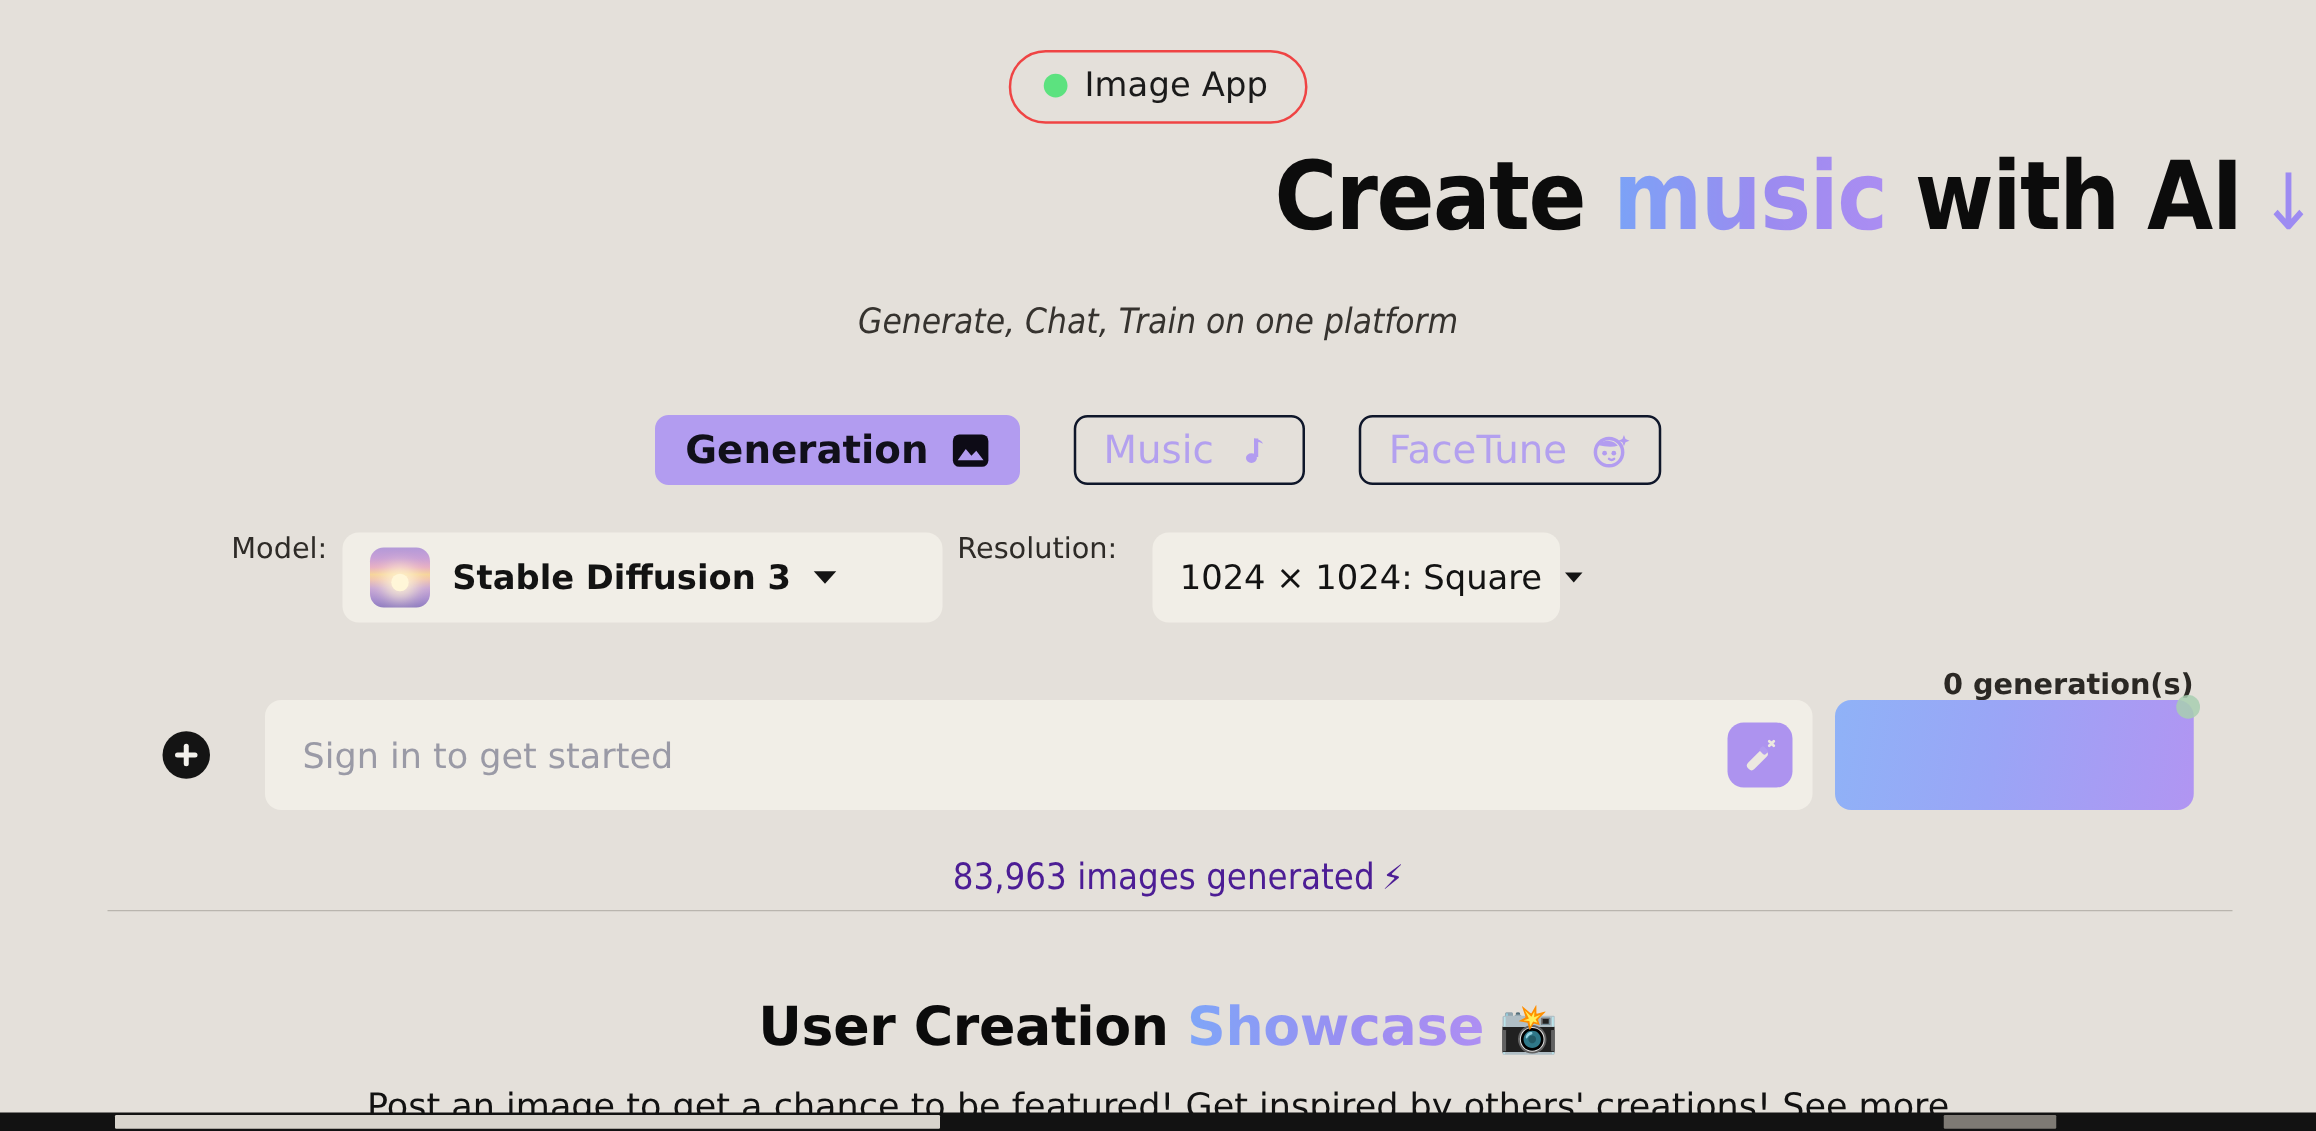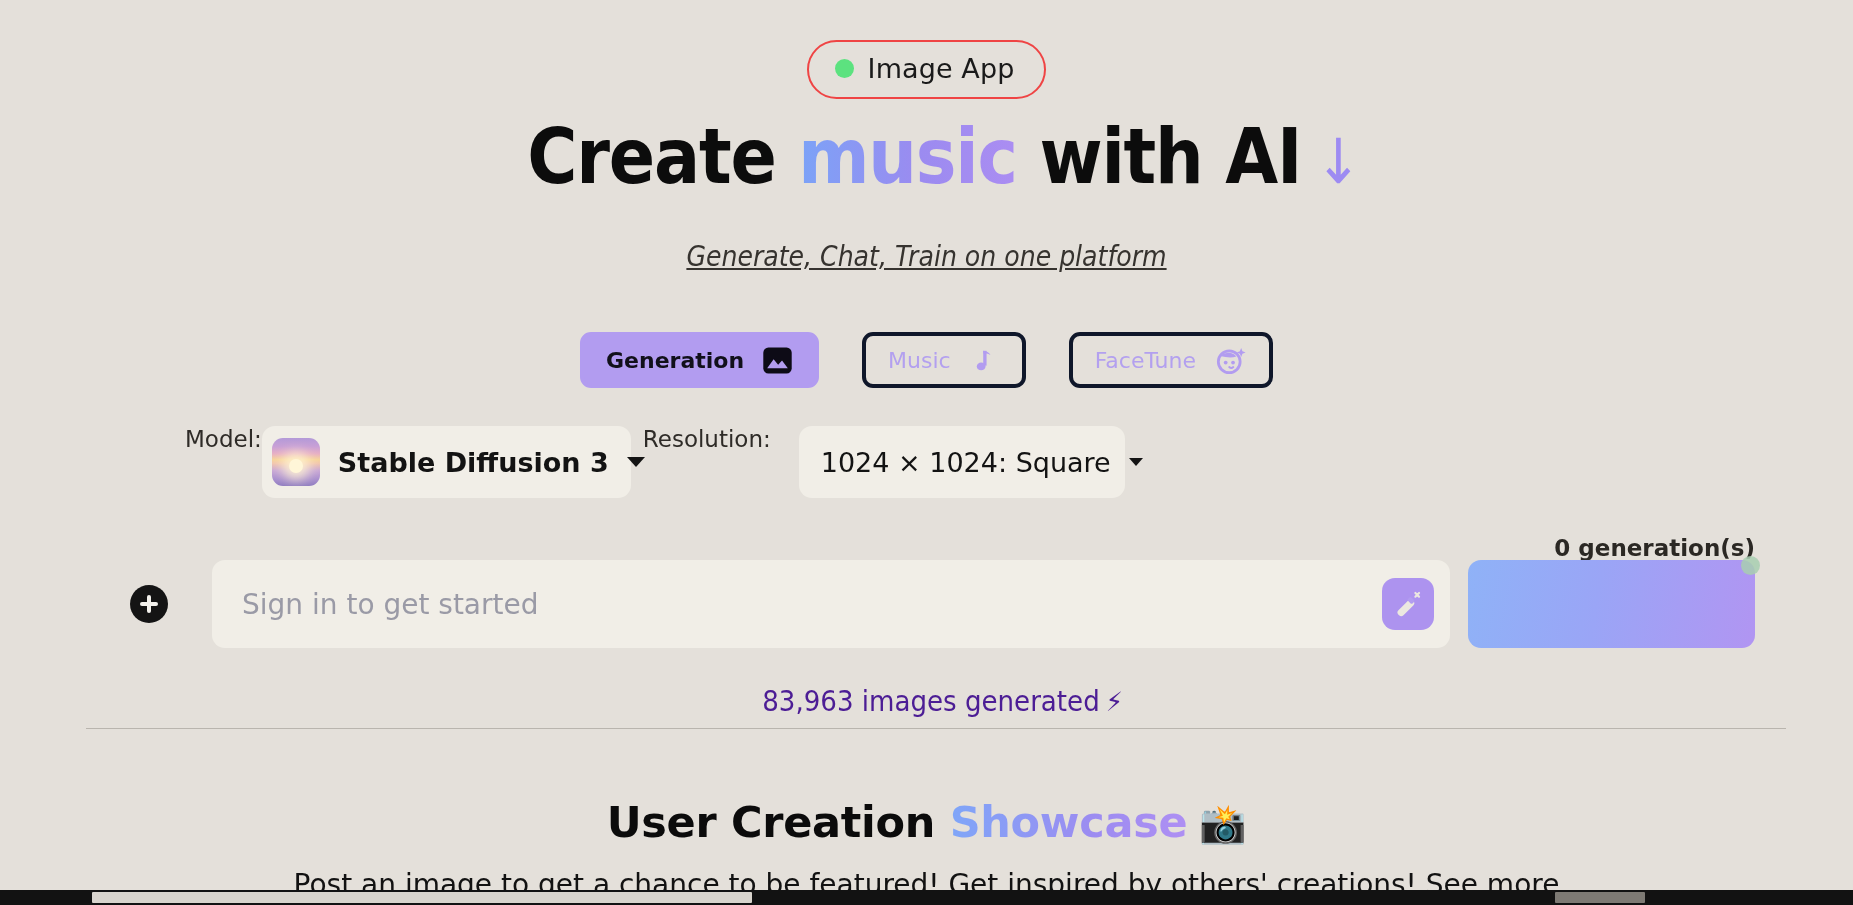--- a/index.html
+++ b/index.html
@@ -40,21 +40,21 @@
     font-size: 27px;
     color: #1a1a1a;
     font-family: "DejaVu Sans", "Liberation Sans", sans-serif;
     letter-spacing: .1px;
   }
 
   
   .headline {
     position: absolute;
     top: 115px; left: 0; right: 0;
-    text-align: center;
+    text-align: right;
     font-family: "DejaVu Sans Condensed", "DejaVu Sans", "Liberation Sans", sans-serif;
     font-weight: 800;
     font-size: 76px;
     letter-spacing: -1.2px;
     color: #0c0c0c;
     line-height: 1.1;
     white-space: nowrap;
     padding-left: 35px;
   }
   .headline .grad {
@@ -73,39 +73,38 @@
 
   
   .subtitle {
     position: absolute;
     top: 240px; left: 0; right: 0;
     text-align: center;
     font-style: italic;
     font-size: 28px;
     color: #36332f;
     font-family: "DejaVu Sans Condensed", "DejaVu Sans", "Liberation Sans", sans-serif;
-    text-decoration: underline;
   }
 
   
   .tabs {
     position: absolute;
     top: 332px; left: 0; right: 0;
     display: flex; justify-content: center; align-items: center;
     gap: 43px;
   }
   .tab {
     display: flex; align-items: center; gap: 18px;
     height: 56px;
     padding: 0 22px;
     border-radius: 11px;
-    border: 4px solid #0f172a;
+    border: 2px solid #0f172a;
     background: transparent;
     color: #b3a0ef;
-    font-size: 22px;
+    font-size: 31px;
     cursor: pointer;
     white-space: nowrap;
   }
   .tab.active {
     background: #b29cf0;
     border-color: #b29cf0;
     color: #11101a;
     font-weight: 700;
   }
   .tab-icon { display: flex; align-items: center; flex: none; }
@@ -127,21 +126,21 @@
     padding-left: 3px;
   }
   .ctrl-box {
     display: flex; align-items: center; gap: 18px;
     height: 72px;
     background: #f1eee7;
     border-radius: 13px;
     padding: 0 22px;
     cursor: pointer;
   }
-  .ctrl-box.model { width: 369px; padding-left: 10px; }
+  .ctrl-box.model { width: 480px; padding-left: 22px; margin-left: 12px; }
   .ctrl-box.res   { width: 326px; margin-left: 28px; }
   .model-thumb {
     width: 48px; height: 48px; border-radius: 11px;
     flex: none;
     background:
       linear-gradient(180deg,
         #b39ad8 0%,
         #c9a0d6 18%,
         #e8b0c4 33%,
         #f6d49a 45%,

